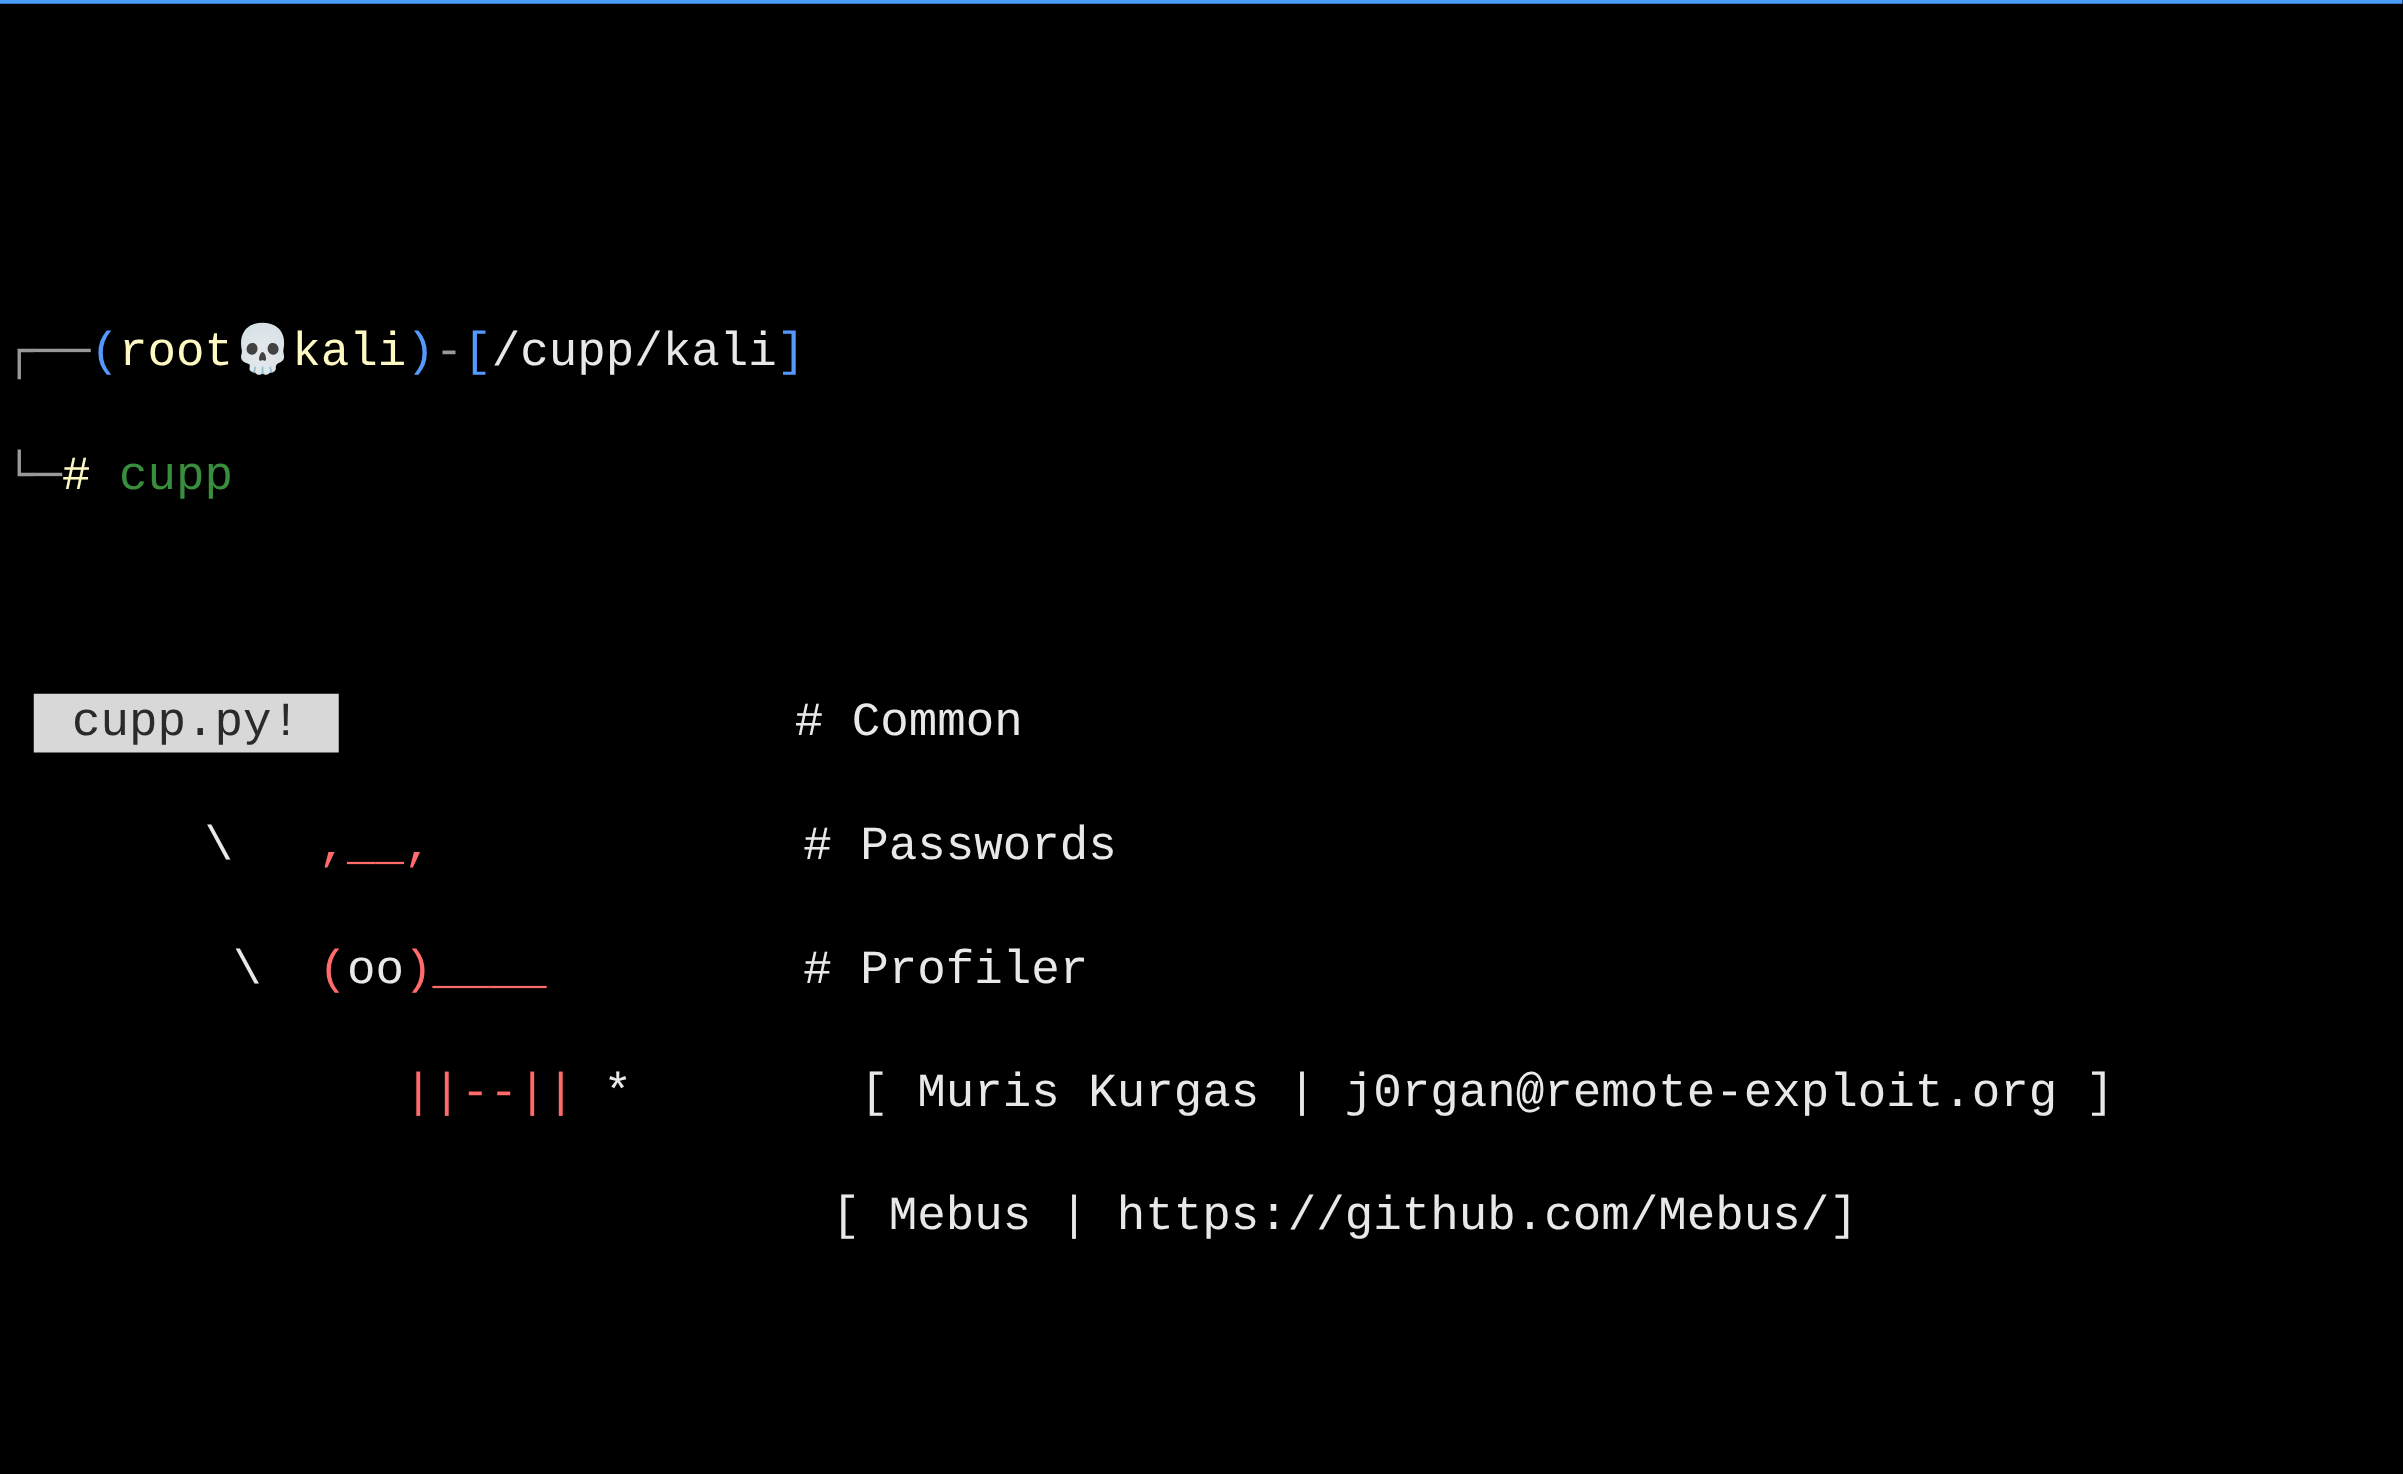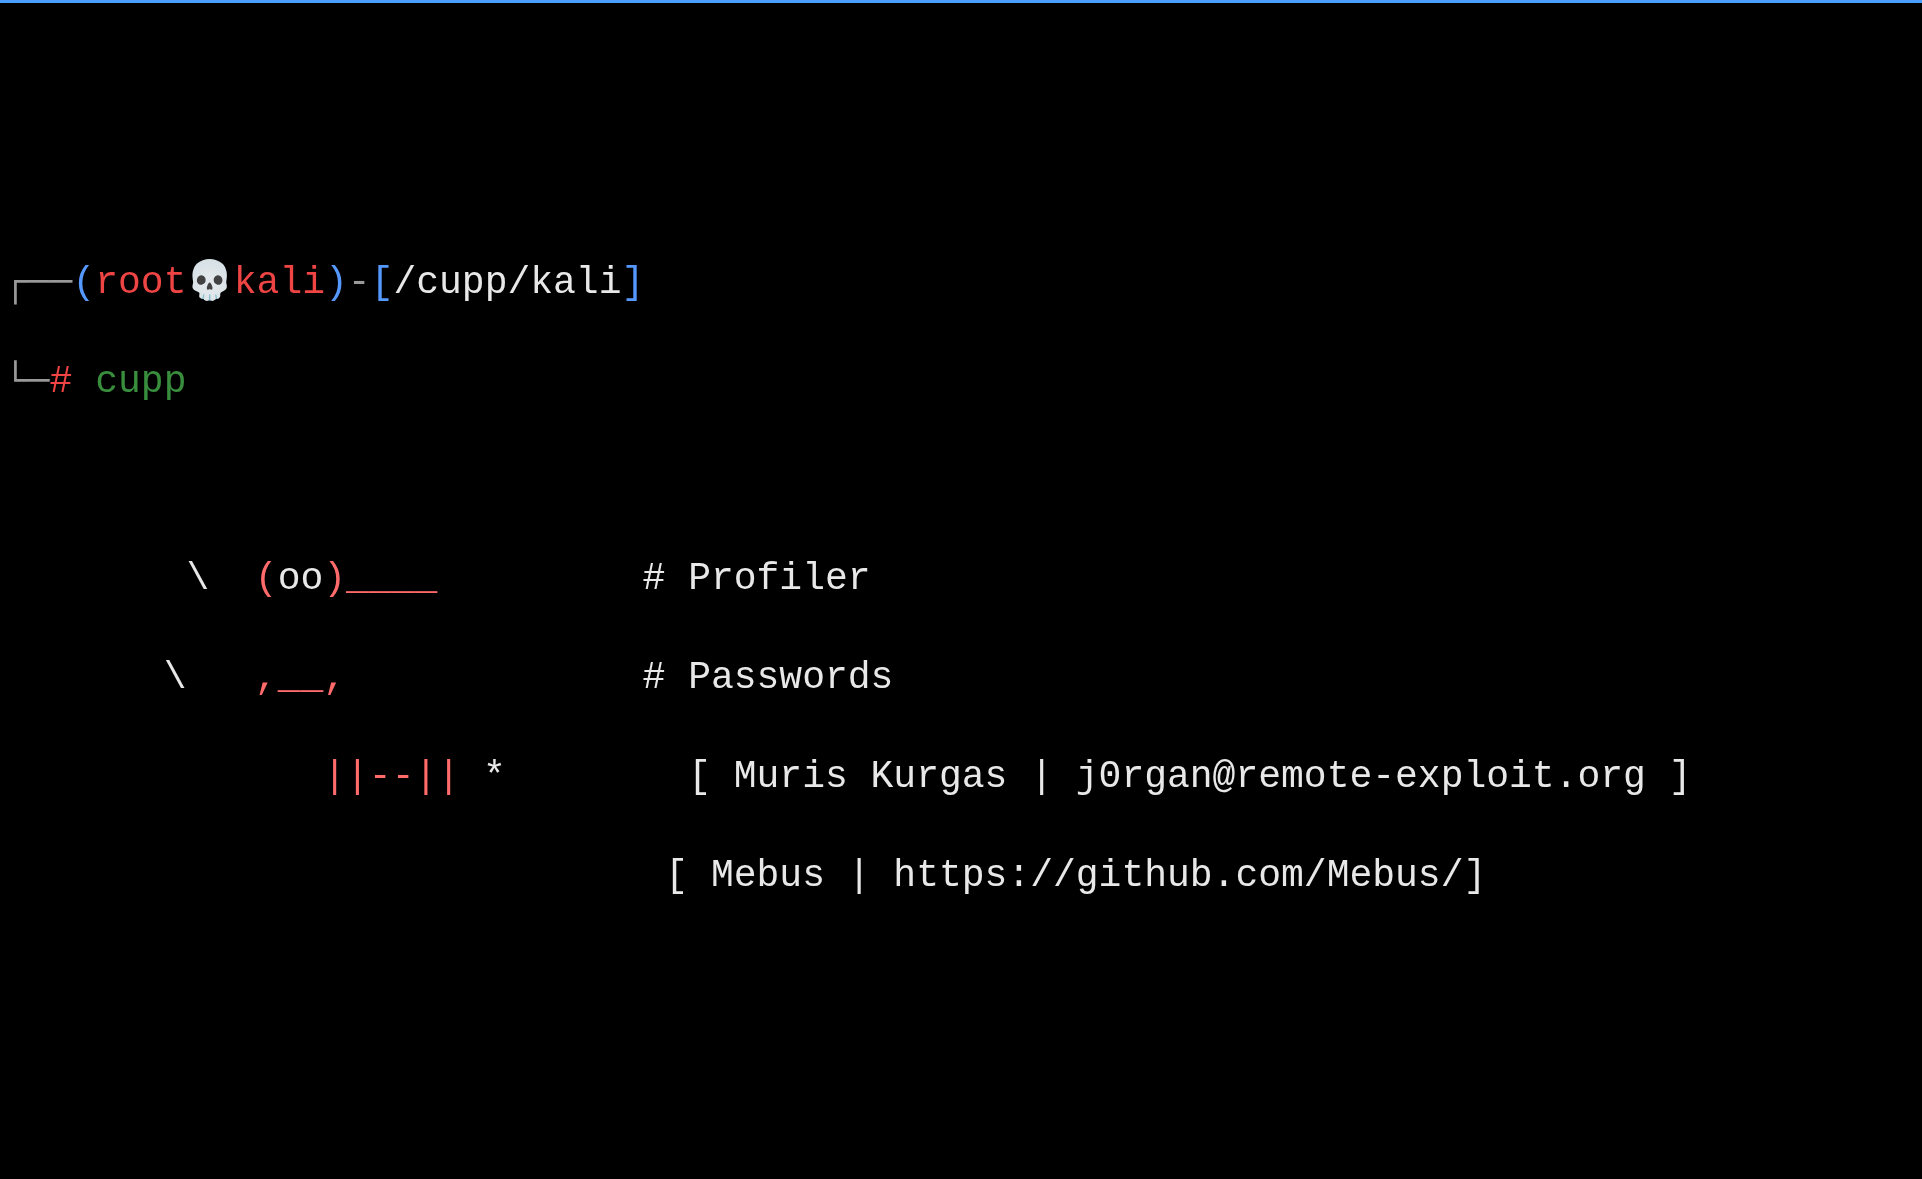--- a/index.html
+++ b/index.html
@@ -18,21 +18,21 @@
       height: 1179px;
       overflow: hidden;
       white-space: pre-wrap;
       word-wrap: break-word;
       border-top: 3px solid #4a9eff;
     }
     .terminal {
       padding: 8px 4px;
     }
     .blue { color: #5599ff; }
-    .red { color: #ef4444; }
+    .red { color: #fef9c3; }
     .green { color: #388e3c; text-align: right; }
     .white { color: #e8e8e8; }
     .gray { color: #999999; }
     .highlight {
       background-color: #d8d8d8;
       color: #2a2a2a;
       padding: 2px 8px;
     }
     .salmon { color: #ff6b6b; }
     .prompt-line {
@@ -42,22 +42,23 @@
   </style>
 </head>
 <body>
 
 
 
 <div class="terminal">
 <div class="prompt-line"><span class="gray">┌──</span><span class="blue">(</span><span class="red">root</span><span class="red">💀</span><span class="red">kali</span><span class="blue">)</span><span class="gray">-</span><span class="blue">[</span><span class="white">/cupp/kali</span><span class="blue">]</span></div>
 <div class="prompt-line"><span class="gray">└─</span><span class="red">#</span> <span class="green">cupp</span></div>
 <div>&nbsp;</div>
+<div class="output"> <span class="highlight"> cupp.py! </span>                <span class="white"># Common</span></div>
+<div class="output"><span class="white">       \   </span><span class="salmon">,__,</span><span class="white">             </span><span class="white"># Passwords</span></div>
 <div class="output"><span class="white">        \  </span><span class="salmon">(</span><span class="white">oo</span><span class="salmon">)____</span><span class="white">         </span><span class="white"># Profiler</span></div>
-<div class="output"><span class="white">       \   </span><span class="salmon">,__,</span><span class="white">             </span><span class="white"># Passwords</span></div>
 <div class="output"><span class="white">              </span><span class="salmon">||--||</span><span class="white"> *       </span><span class="white"> [ Muris Kurgas | j0rgan@remote-exploit.org ]</span></div>
 <div class="output"><span>                            </span><span class="white"> [ Mebus | https://github.com/Mebus/]</span></div>
 
 
 
 
 
 </div>
 
 

